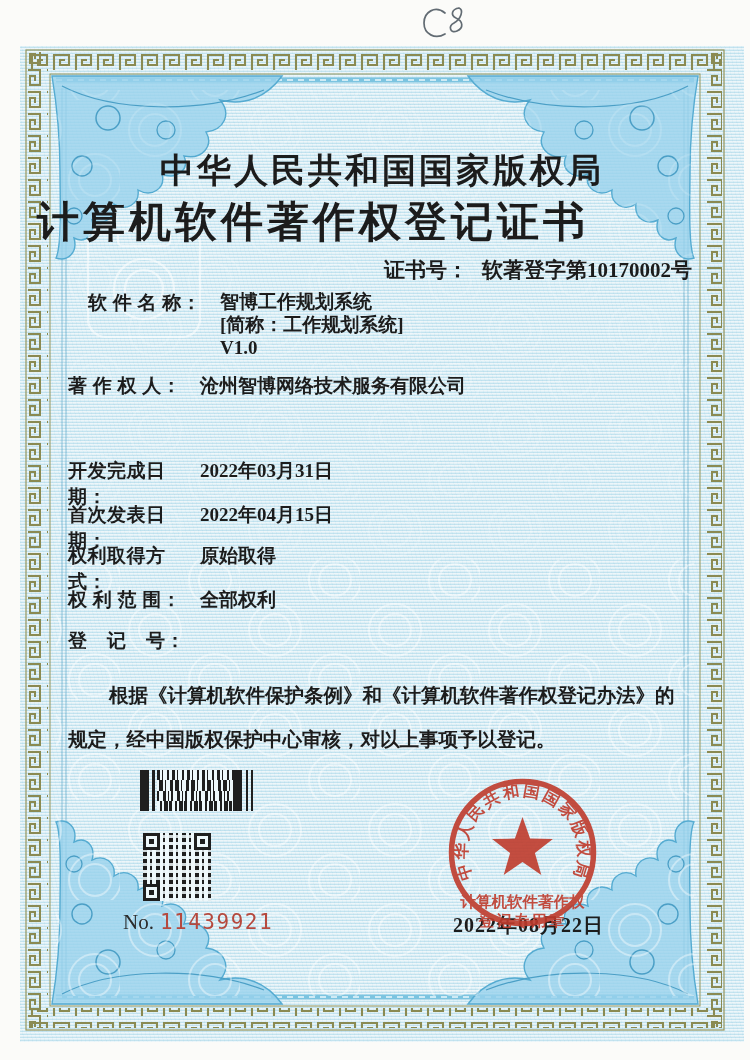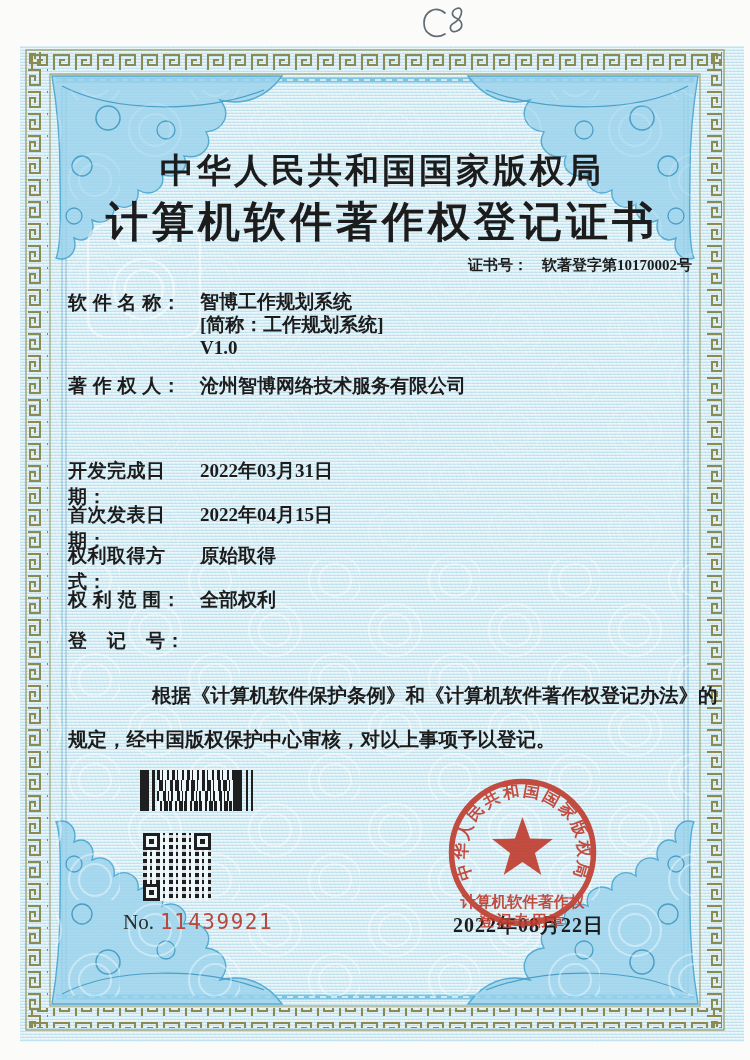--- a/index.html
+++ b/index.html
@@ -11,32 +11,32 @@
         background-color:#d7ebf3;
         background-image:
           repeating-linear-gradient(0deg, rgba(255,255,255,.55) 0 1px, rgba(176,219,235,.5) 1px 2px, rgba(235,248,252,.4) 2px 3px),
           repeating-linear-gradient(78deg, rgba(130,195,222,.18) 0 1px, transparent 1px 4px);}
 
   .deco{position:absolute;left:-20px;top:-46px;width:750px;height:1060px;z-index:1;pointer-events:none;}
 
   .cert > .txt{position:absolute;z-index:2;color:#1c1c1c;}
 
   .title1{top:102px;left:0;right:0;text-align:center;font-size:34px;font-weight:bold;letter-spacing:3px;color:#141414;}
-  .title2{top:148px;left:0;right:0;text-align:center;font-size:42px;font-weight:bold;letter-spacing:4px;color:#111;}
-  .certno{top:210px;right:52px;font-size:15px;font-weight:bold;}
+  .title2{top:148px;left:0;right:0;text-align:left;font-size:42px;font-weight:bold;letter-spacing:4px;color:#111;padding-left:17px;}
+  .certno{top:210px;right:52px;font-size:21px;font-weight:bold;}
   .certno .lab{margin-right:14px;}
 
   .row{left:48px;display:flex;font-weight:bold;font-size:19px;}
   .flabel{width:132px;flex:none;letter-spacing:.5px;}
   .fval div{line-height:23px;}
-  .r1{top:244px;} .r2{top:327px;} .r3{top:412px;} .r4{top:456px;}
+  .r1{top:244px;margin-left:20px;} .r2{top:327px;} .r3{top:412px;} .r4{top:456px;}
   .r5{top:497px;} .r6{top:541px;} .r7{top:582px;}
 
   .statement{left:48px;top:628px;width:650px;font-size:19.5px;font-weight:bold;line-height:44px;}
-  .statement .l1{text-indent:41px;padding-left:43px;}
+  .statement .l1{text-indent:41px;}
 
   
   .barcode{left:120px;top:724px;width:116px;height:41px;position:absolute;z-index:2;}
   .bc-row{position:absolute;left:17px;right:19px;height:10.25px;}
   .bc-r1{top:0;background:repeating-linear-gradient(90deg,#1f1f1f 0 3px,#eef8fb 3px 5px,#1f1f1f 5px 6px,#eef8fb 6px 10px,#1f1f1f 10px 12px,#eef8fb 12px 15px);}
   .bc-r2{top:10.25px;background:repeating-linear-gradient(90deg,#eef8fb 0 2px,#1f1f1f 2px 6px,#eef8fb 6px 8px,#1f1f1f 8px 9px,#eef8fb 9px 13px,#1f1f1f 13px 16px);}
   .bc-r3{top:20.5px;background:repeating-linear-gradient(90deg,#1f1f1f 0 2px,#eef8fb 2px 6px,#1f1f1f 6px 9px,#eef8fb 9px 11px,#1f1f1f 11px 12px,#eef8fb 12px 14px);}
   .bc-r4{top:30.75px;background:repeating-linear-gradient(90deg,#eef8fb 0 3px,#1f1f1f 3px 5px,#eef8fb 5px 7px,#1f1f1f 7px 11px,#eef8fb 11px 12px,#1f1f1f 12px 15px);}
   .bc-bar{position:absolute;top:0;bottom:0;background:#1f1f1f;}
   .bc-s1{left:0;width:9px;} .bc-s2{left:12px;width:3px;}

